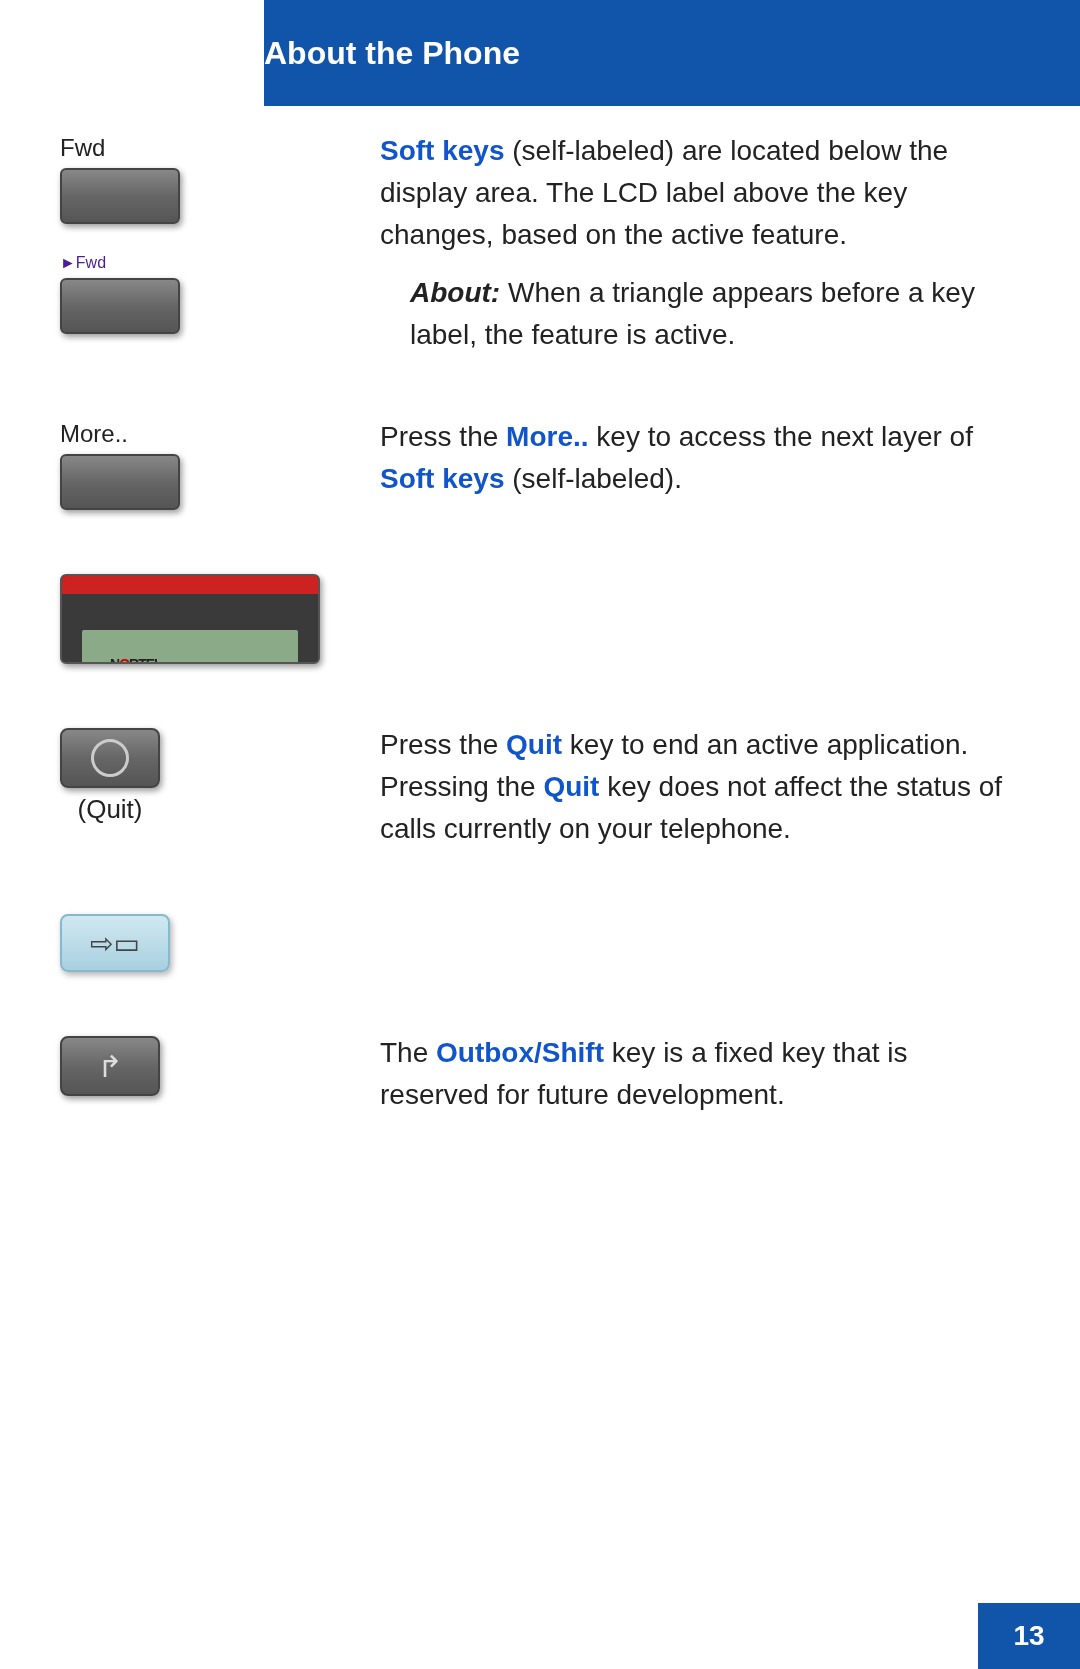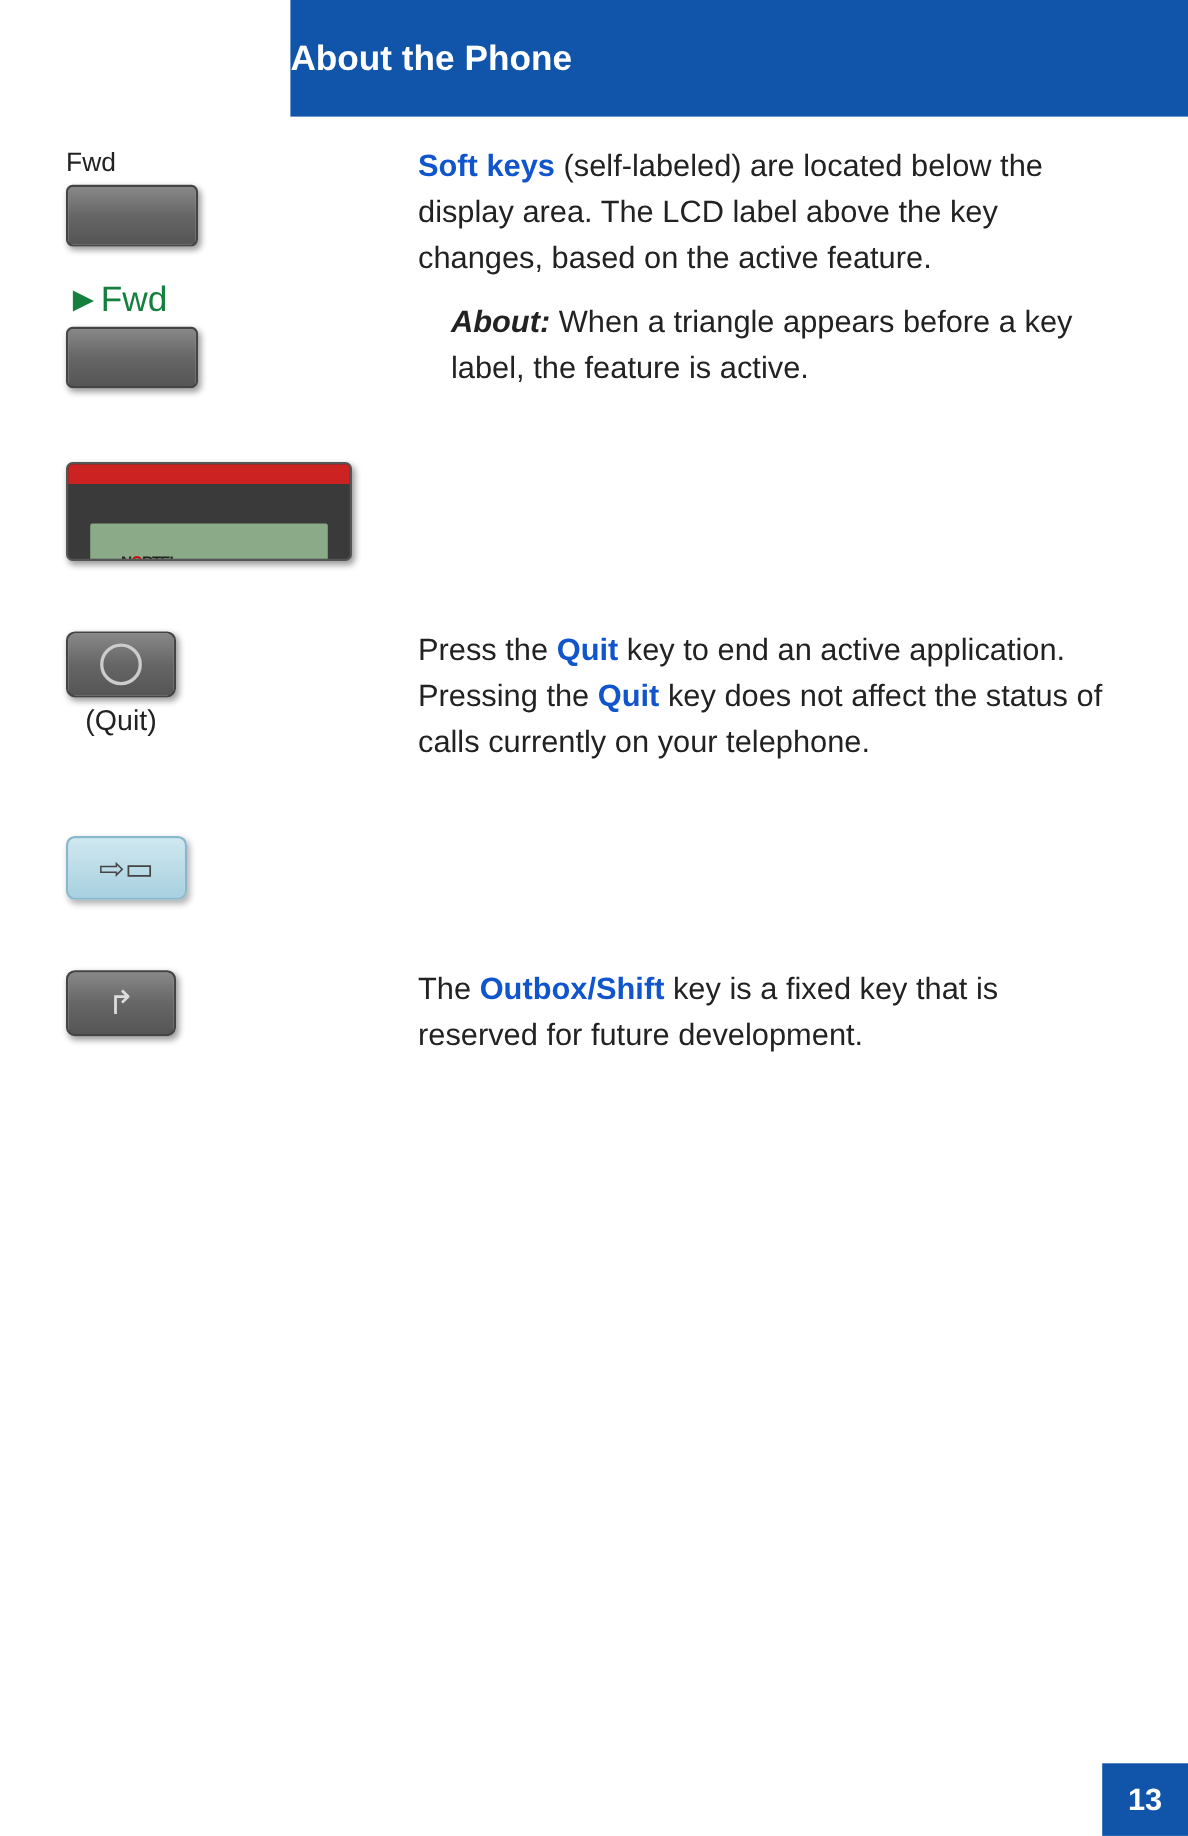--- a/index.html
+++ b/index.html
@@ -32,21 +32,21 @@
       color: #ffffff;
       font-size: 32px;
       font-weight: bold;
     }
 
     
     .page-number-box {
       position: absolute;
       bottom: 0;
       right: 0;
-      width: 78px;
+      width: 102px;
       height: 66px;
       background: #1155aa;
       display: flex;
       align-items: center;
       justify-content: center;
       color: #ffffff;
       font-size: 28px;
       font-weight: bold;
     }
 
@@ -100,22 +100,22 @@
 
     .key-btn-label {
       font-size: 24px;
       color: #222;
       margin-bottom: 6px;
       text-align: left;
       width: 120px;
     }
 
     .key-btn-label-triangle {
-      font-size: 32px;
-      color: #15803d;
+      font-size: 16px;
+      color: #4c1d95;
       margin-bottom: 6px;
       text-align: left;
       width: 120px;
     }
 
     
     .quit-key-wrap {
       display: flex;
       flex-direction: column;
       align-items: center;
@@ -267,20 +267,31 @@
         <div class="key-btn-label-triangle">►Fwd</div>
         <div class="key-btn key-btn-large"></div>
       </div>
     </div>
     <div class="text-col">
       <p><span class="blue-bold">Soft keys</span><span> (self-labeled) are located below the display area. The LCD label above the key changes, based on the active feature.</span></p>
       <p class="note-text"><span class="note-bold">About:</span><span> When a triangle appears before a key label, the feature is active.</span></p>
     </div>
   </div>
 
+  <div class="row">
+    <div class="img-col">
+      <div style="display:flex; flex-direction:column; align-items:flex-start;">
+        <div class="key-btn-label">More..</div>
+        <div class="key-btn key-btn-large"></div>
+      </div>
+    </div>
+    <div class="text-col">
+      <p><span>Press the </span><span class="blue-bold">More..</span><span> key to access the next layer of </span><span class="blue-bold">Soft keys</span><span> (self-labeled).</span></p>
+    </div>
+  </div>
 
   <div class="row">
     <div class="img-col">
       <div class="mwi-box">
         <div class="mwi-red-bar"></div>
         <div class="mwi-screen">
           <span class="mwi-logo">N<span>O</span>RTEL</span>
           <span class="mwi-logo-sub">NETWORKS</span>
         </div>
       </div>

